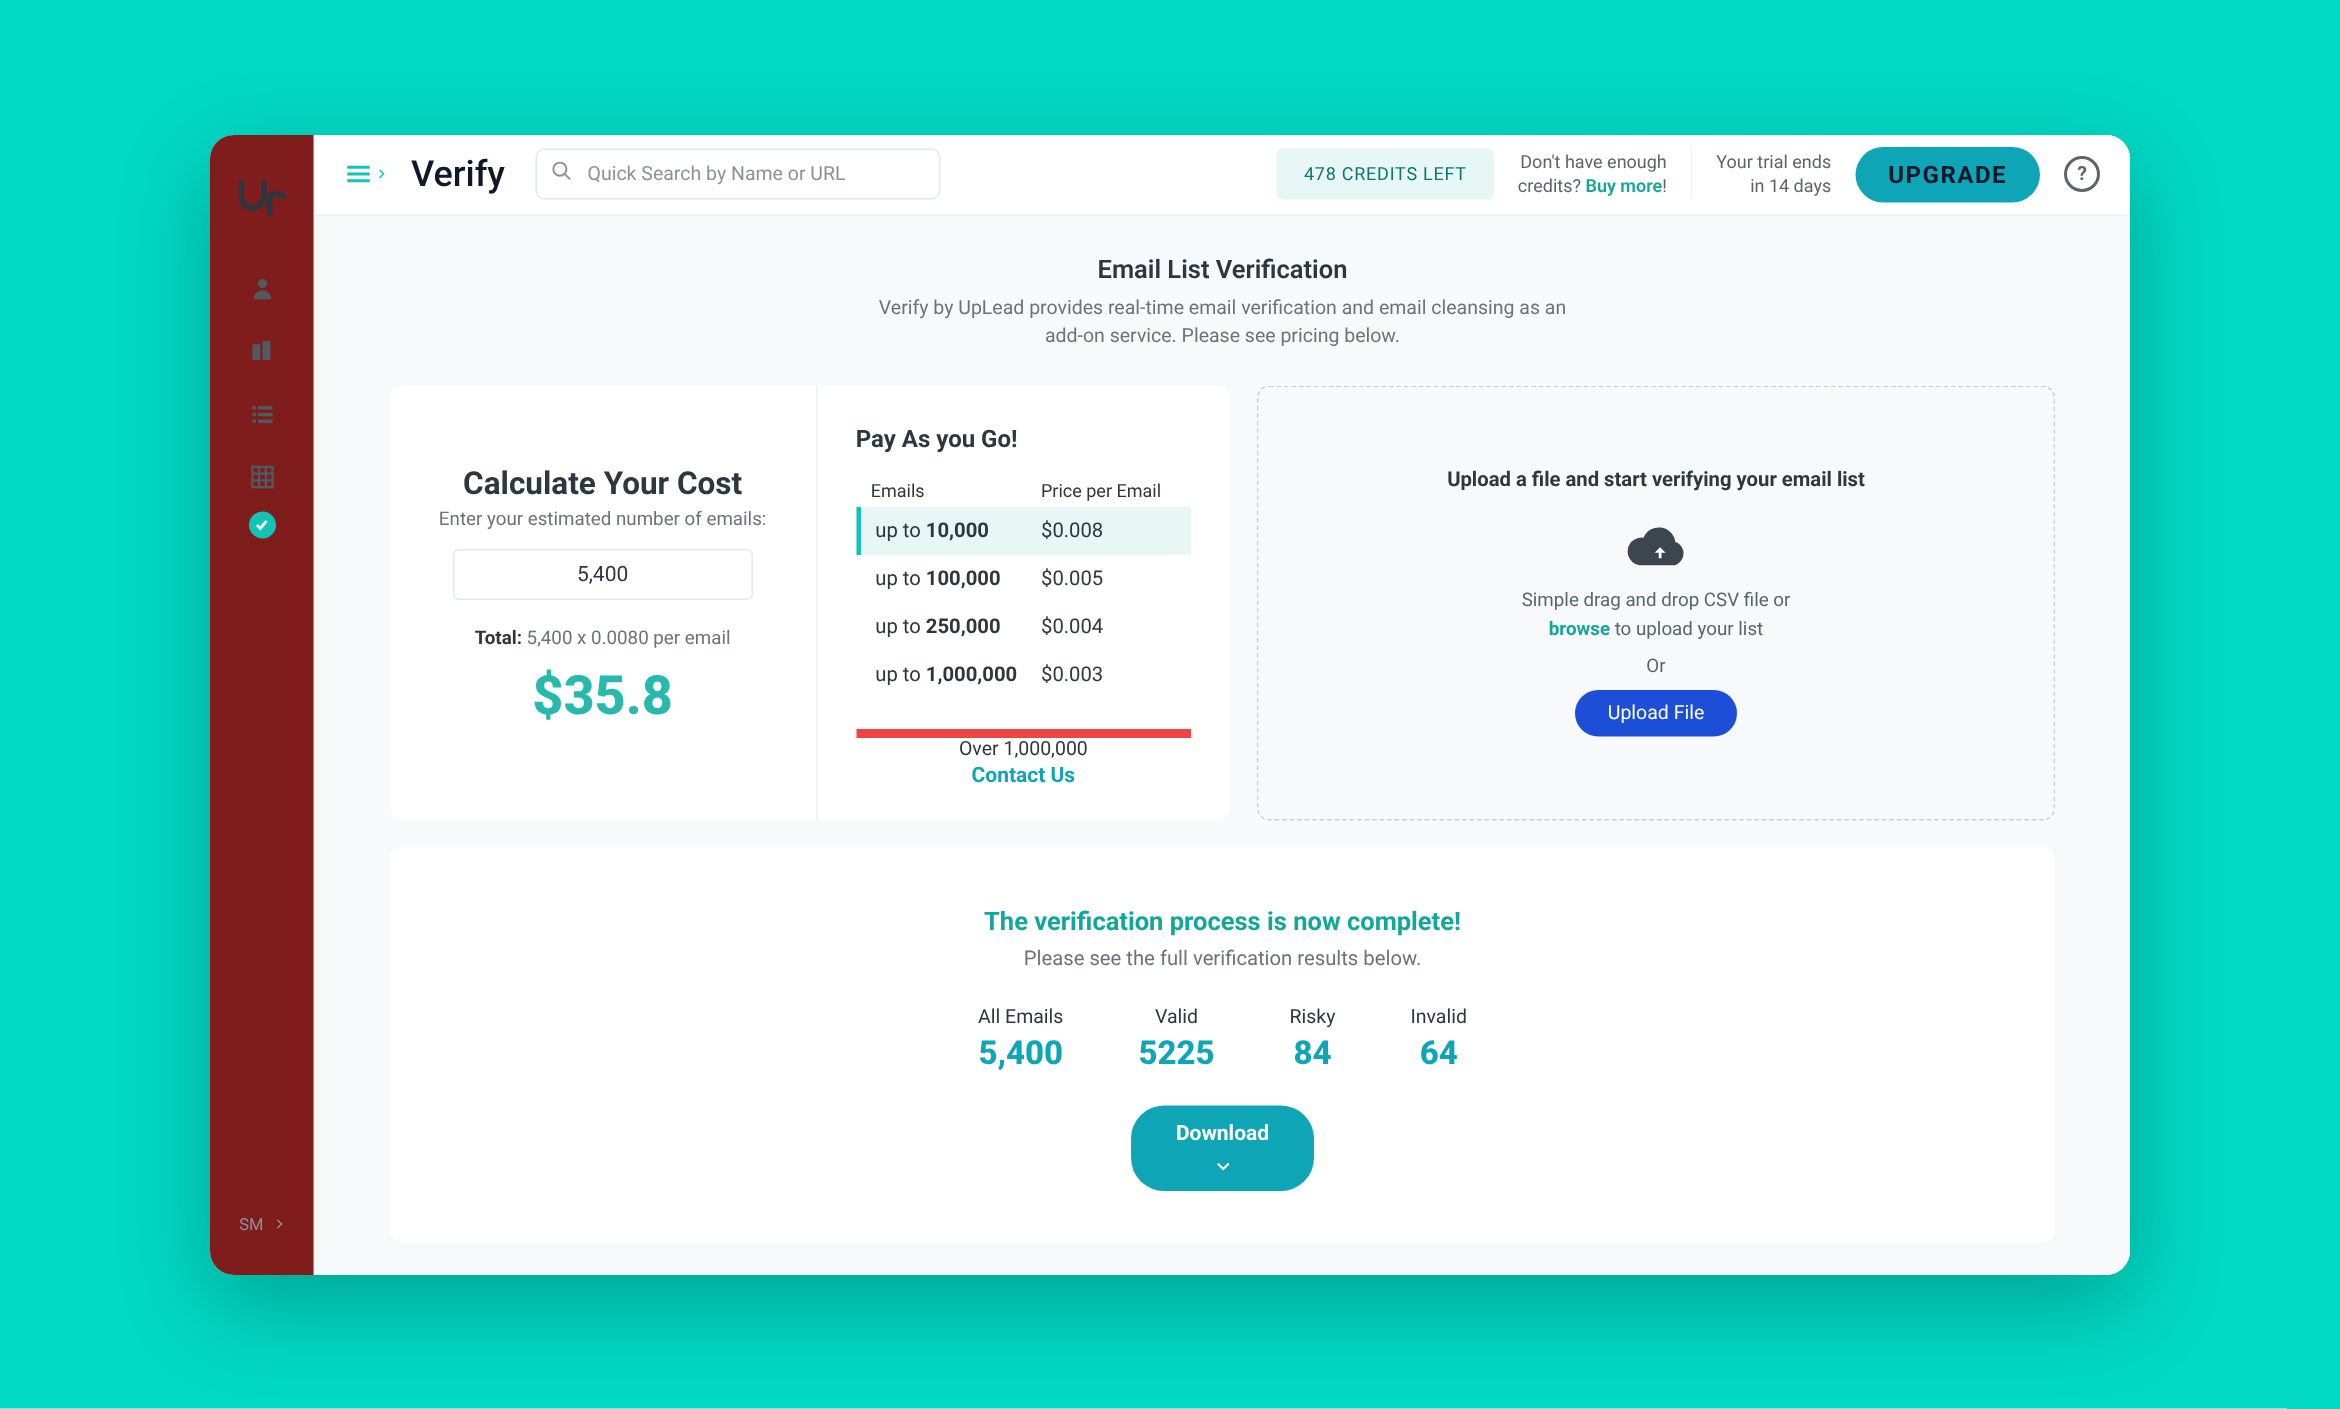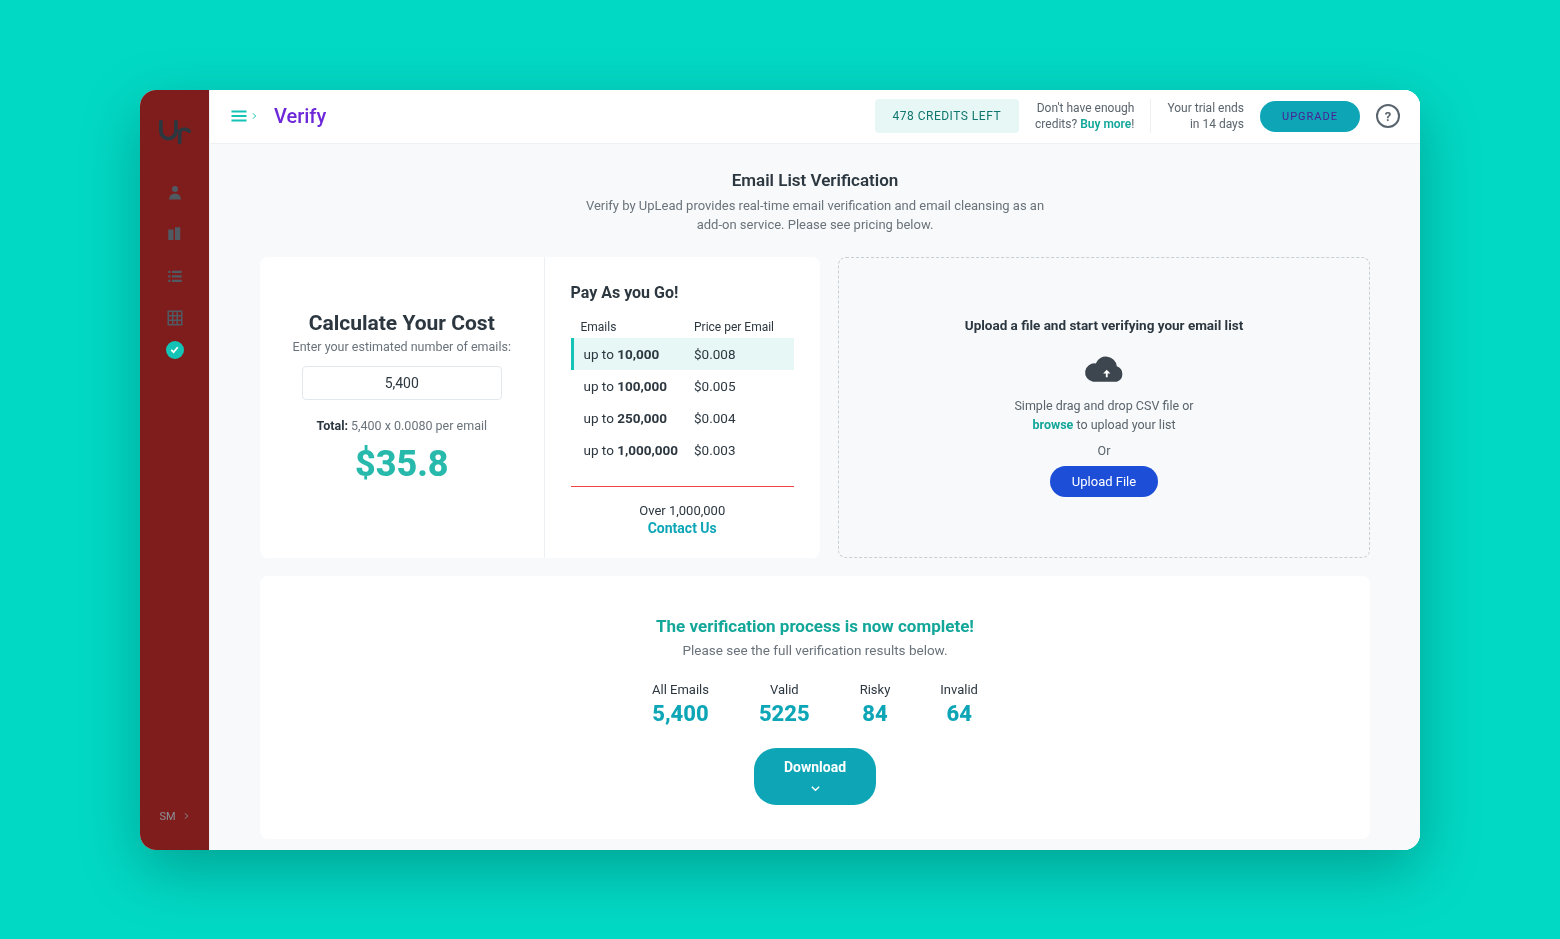--- a/index.html
+++ b/index.html
@@ -7,32 +7,32 @@
 .app-window { width: 1280px; height: 760px; background: #fff; border-radius: 16px; overflow: hidden; box-shadow: 0 20px 60px rgba(0,0,0,0.25); display: flex; }
 .left-rail { width: 70px; background: #7f1d1d; border-right: 1px solid #eef1f3; display: flex; flex-direction: column; align-items: center; padding: 27px 0; text-align: right; }
 .logo { width: 32px; height: 32px; display:flex; align-items:center; justify-content:center; margin-bottom: 22px; }
 .rail-icon { width: 38px; height: 38px; display: flex; align-items: center; justify-content: center; color: #505a63; margin: 2px 0; border-radius: 8px; cursor: pointer; }
 .rail-icon.active { background: #13c4b6; color: #fff; border-radius: 50%; width: 18px; height: 18px; }
 .rail-spacer { flex: 1; }
 .rail-bottom { display:flex; align-items:center; gap:6px; color:#8a9299; font-size:11px; cursor:pointer; }
 .main { flex:1; display:flex; flex-direction:column; background:#f7f9fa; }
 .topbar { height: 54px; background:#fff; border-bottom:1px solid #eef1f3; display:flex; align-items:center; padding:0 20px; gap:16px; }
 .menu-toggle { color:#13c4b6; display:flex; align-items:center; gap:2px; cursor:pointer; }
-.page-title { font-size:20px; color:#6d28d9; font-weight:500; margin-right:4px; }
+.page-title { font-size:24px; color:#0f172a; font-weight:500; margin-right:4px; }
 .search { position:relative; width:270px; }
 .search input { width:100%; height:34px; border:1px solid #e3e8ec; border-radius:6px; padding:0 12px 0 34px; font-size:13px; color:#2c3740; background:#fff; }
 .search input::placeholder { color:#8a9299; }
 .search-icon { position:absolute; left:10px; top:50%; transform:translateY(-50%); color:#8a9299; }
 .top-spacer { flex:1; }
 .credits-pill { background:#e6f7f5; color:#0f766e; font-weight:400; letter-spacing:0.5px; font-size:12px; padding:10px 18px; border-radius:4px; }
 .credits-msg { font-size:12px; color:#5a646d; line-height:1.35; text-align:right; }
 .credits-msg a { color:#13a79a; font-weight:600; text-decoration:none; cursor:pointer; }
 .divider-v { width:1px; height:34px; background:#eef1f3; }
 .trial-msg { font-size:12px; color:#5a646d; line-height:1.35; text-align:right; }
-.upgrade-btn { background:#0ea6b7; color:#4c1d95; border:none; border-radius:22px; padding:9px 22px; font-size:11px; font-weight:400; letter-spacing:1px; cursor:pointer; }
+.upgrade-btn { background:#0ea6b7; color:#0f172a; border:none; border-radius:22px; padding:9px 22px; font-size:16px; font-weight:700; letter-spacing:1px; cursor:pointer; }
 .help-circle { width:24px; height:24px; border:2px solid #5a646d; border-radius:50%; display:flex; align-items:center; justify-content:center; color:#5a646d; font-size:13px; font-weight:700; cursor:pointer; }
 .content { flex:1; overflow:auto; padding:26px 50px 30px; }
 .hero { text-align:center; margin-bottom:22px; }
 .hero-title { font-size:17px; color:#2c3740; font-weight:600; margin-bottom:6px; }
 .hero-sub { font-size:13px; color:#6a737b; line-height:1.5; max-width:460px; margin:0 auto; }
 .card-row { display:flex; gap:18px; }
 .card { background:#fff; border-radius:8px; }
 .card-left { width:560px; display:flex; }
 .calc { flex:1; border-right:1px solid #eef1f3; padding:54px 30px 30px; text-align:center; }
 .calc h3 { font-size:21px; font-weight:700; color:#2c3740; margin-bottom:4px; }
@@ -43,21 +43,21 @@
 .calc-price { font-size:36px; font-weight:800; color:#27b9ab; margin-top:10px; }
 .pricing { flex:1; padding:26px 26px 22px; }
 .pricing h4 { font-size:16px; font-weight:700; color:#2c3740; margin-bottom:14px; }
 .ptable { width:100%; }
 .ptable .phead { display:flex; font-size:12px; color:#8a9299; padding:4px 10px; }
 .ptable .prow { display:flex; font-size:13.5px; padding:8px 10px; border-left:3px solid transparent; align-items:center; }
 .ptable .prow.active { background:#e6f7f5; border-left-color:#13c4b6; }
 .pcol1 { flex:1; color:#2c3740; }
 .pcol1 b { font-weight:700; }
 .pcol2 { width:90px; color:#2c3740; }
-.pfoot { text-align:center; border-top:1px solid #ef4444; margin-top:20px; padding-top:16px; }
+.pfoot { text-align:center; border-top:6px solid #ef4444; margin-top:20px; }
 .pfoot .over { font-size:13px; color:#2c3740; margin-bottom:2px; }
 .pfoot .contact { font-size:14px; font-weight:700; color:#0ea6b7; cursor:pointer; }
 .upload-card { flex:1; border:1px dashed #c7cfd5; border-radius:8px; background:transparent; display:flex; flex-direction:column; align-items:center; justify-content:center; padding:30px; text-align:center; }
 .upload-title { font-size:13.5px; font-weight:700; color:#2c3740; margin-bottom:18px; }
 .cloud-icon { color:#3d464e; margin-bottom:8px; }
 .upload-line { font-size:12.5px; color:#5a646d; line-height:1.5; }
 .upload-line .browse { color:#13a79a; font-weight:700; cursor:pointer; }
 .upload-or { font-size:12.5px; color:#5a646d; margin:8px 0; }
 .upload-btn { background:#1d4ed8; color:#fff; border:none; border-radius:20px; padding:8px 22px; font-size:13px; font-weight:400; cursor:pointer; }
 .results-card { background:#fff; border-radius:8px; margin-top:18px; padding:40px 30px 34px; text-align:center; }
@@ -132,20 +132,29 @@
         <svg width="18" height="14" viewBox="0 0 24 18" fill="none" stroke="#13c4b6" stroke-width="2.5">
             <line x1="2" y1="3" x2="22" y2="3"></line>
             <line x1="2" y1="9" x2="22" y2="9"></line>
             <line x1="2" y1="15" x2="22" y2="15"></line>
           </svg>
         <svg width="8" height="14" viewBox="0 0 24 24" fill="none" stroke="#13c4b6" stroke-width="3">
             <polyline points="9 4 17 12 9 20"></polyline>
           </svg>
       </div>
       <div class="page-title">Verify</div>
+      <div class="search">
+        <span class="search-icon">
+          <svg width="15" height="15" viewBox="0 0 24 24" fill="none" stroke="currentColor" stroke-width="2">
+              <circle cx="10" cy="10" r="7"></circle>
+              <line x1="21" y1="21" x2="15" y2="15"></line>
+            </svg>
+        </span>
+        <input type="text" placeholder="Quick Search by Name or URL" style="">
+      </div>
       <div class="top-spacer"></div>
       <div class="credits-pill">478 CREDITS LEFT</div>
       <div class="credits-msg">
         <div>Don't have enough</div>
         <div><span>credits? </span><a>Buy more</a><span>!</span></div>
       </div>
       <div class="divider-v"></div>
       <div class="trial-msg">
         <div>Your trial ends</div>
         <div>in 14 days</div>

